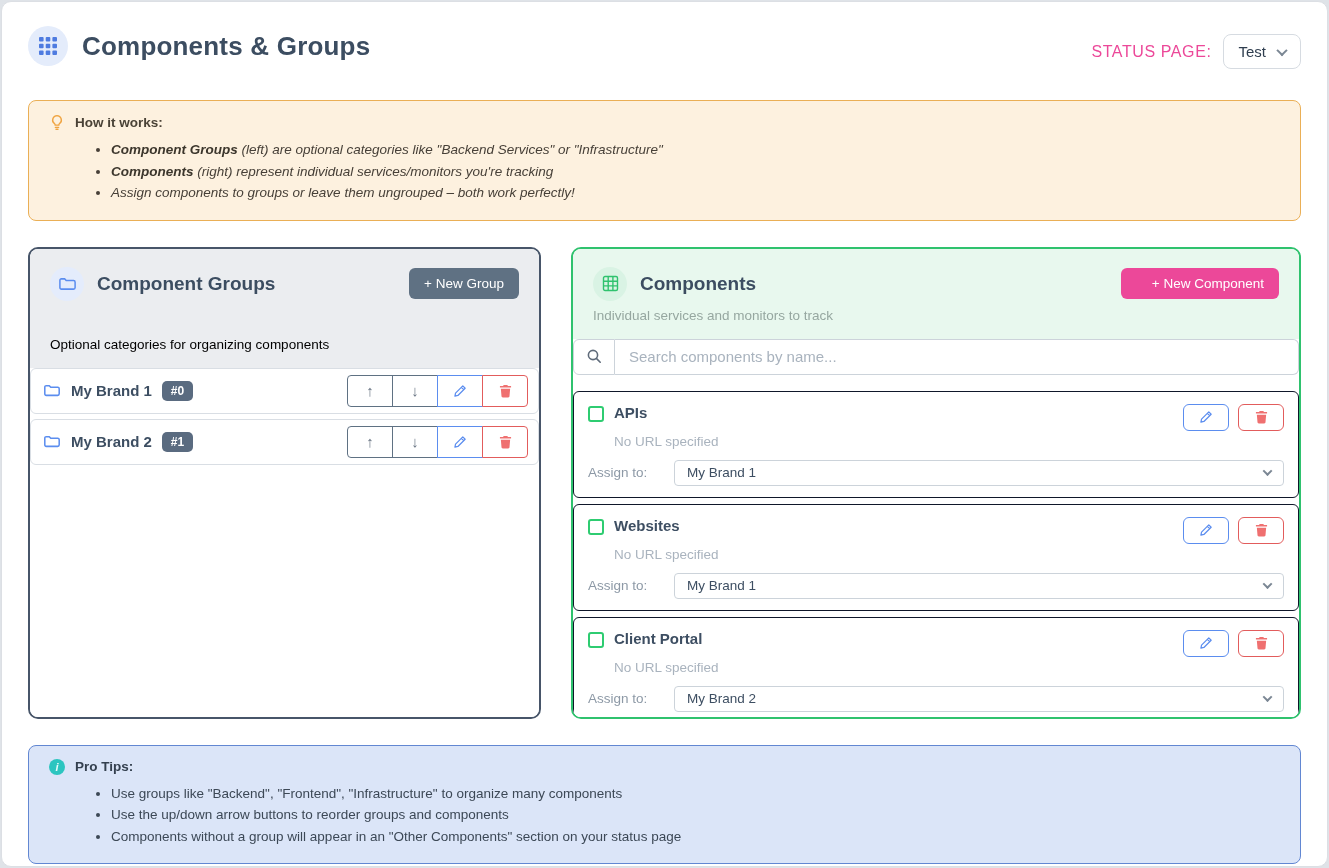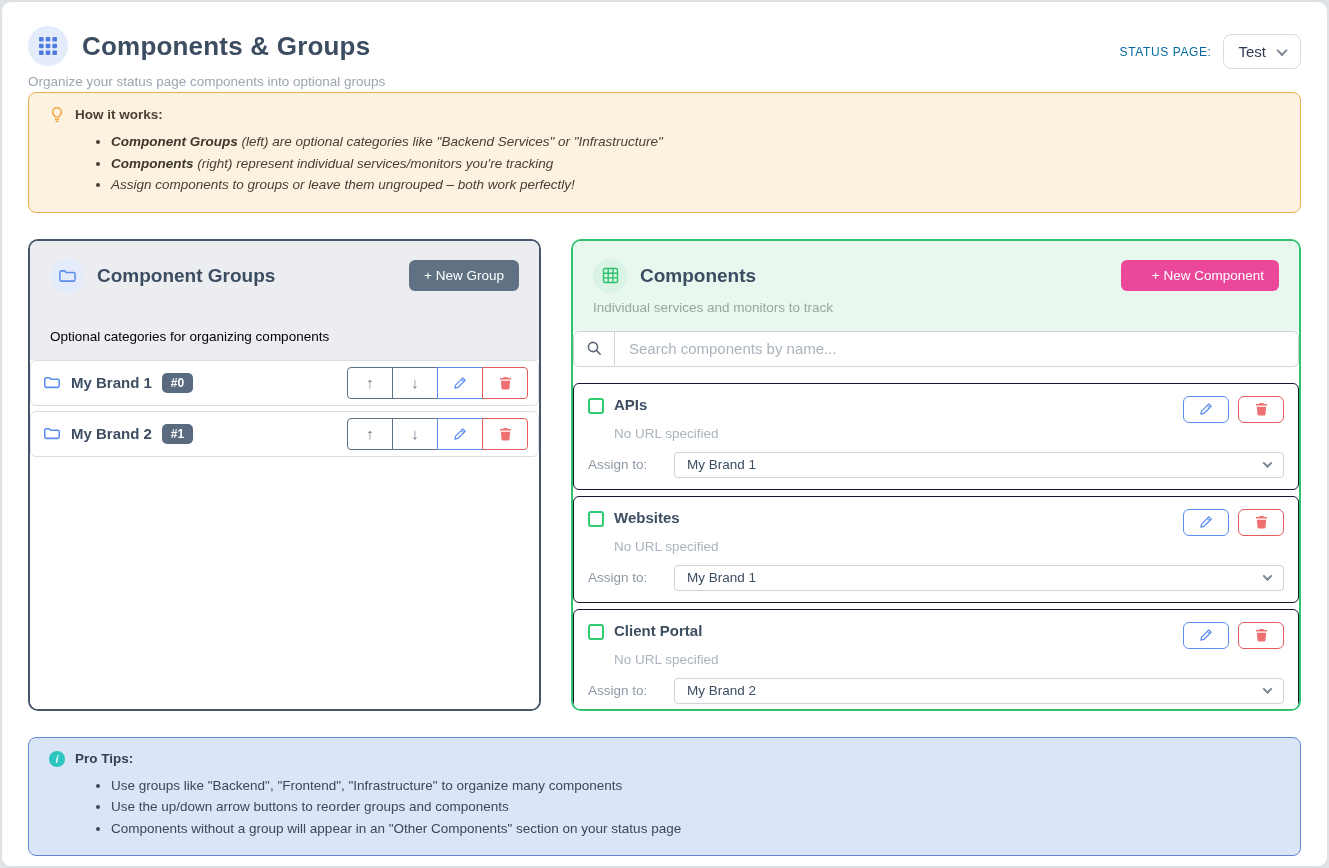--- a/index.html
+++ b/index.html
@@ -11,28 +11,28 @@
   }
 
   
   .header { display:flex; justify-content:space-between; align-items:flex-start; }
   .header-title-row { display:flex; align-items:center; gap:14px; }
   .app-icon-circle { width:40px; height:40px; border-radius:50%; background:#e4ecfb;
     display:flex; align-items:center; justify-content:center; }
   h1.page-title { font-size:26px; font-weight:700; color:#3c4d61; letter-spacing:.2px; }
   .page-subtitle { margin-top:8px; font-size:13.5px; color:#9aa6b2; }
   .status-wrap { display:flex; align-items:center; gap:12px; margin-top:8px; }
-  .status-label { font-size:12px; color:#0369a1; letter-spacing:.6px; }
+  .status-label { font-size:16px; color:#ec4899; letter-spacing:.6px; }
   .status-select { display:flex; align-items:center; gap:12px; border:1px solid #d6dbe1;
     border-radius:8px; padding:8px 14px; font-size:15px; color:#2f3e4f; cursor:pointer; background:#fff; }
   .chev { width:8px; height:8px; border-right:2px solid #7b8794; border-bottom:2px solid #7b8794;
     transform:rotate(45deg) translate(-1px,-1px); display:inline-block; }
 
   
-  .infobox { border-radius:8px; padding:13px 20px 14px; margin-top:3px; }
+  .infobox { border-radius:8px; padding:13px 20px 14px; margin-top:31px; }
   .infobox .ib-title-row { display:flex; align-items:center; gap:10px; font-size:13.5px; font-weight:700; }
   .infobox ul { margin:8px 0 2px 62px; }
   .infobox li { font-size:13.5px; line-height:21.5px; }
   .hiw { background:#fdf1df; border:1px solid #eaaf56; }
   .hiw .ib-title-row { color:#4a4236; }
   .hiw li { color:#474038;font-style:italic; }
   .hiw li strong { color:#3c362c; }
   .tips { background:#dbe5f8; border:1px solid #6287d2; margin-top:26px; }
   .tips .ib-title-row { color:#34404f; }
   .tips li { color:#3c4856; }
@@ -119,21 +119,20 @@
             <rect x="1" y="7.7" width="4.6" height="4.6" rx="1"></rect>
               <rect x="7.7" y="7.7" width="4.6" height="4.6" rx="1"></rect>
               <rect x="14.4" y="7.7" width="4.6" height="4.6" rx="1"></rect>
             <rect x="1" y="14.4" width="4.6" height="4.6" rx="1"></rect>
               <rect x="7.7" y="14.4" width="4.6" height="4.6" rx="1"></rect>
               <rect x="14.4" y="14.4" width="4.6" height="4.6" rx="1"></rect>
           </svg>
         </span>
         <h1 class="page-title">Components &amp; Groups</h1>
       </div>
-      <div class="page-subtitle">Organize your status page components into optional groups</div>
     </div>
     <div class="status-wrap">
       <span class="status-label">STATUS PAGE:</span>
       <div class="status-select">
         <span>Test</span>
         <span class="chev"></span>
       </div>
     </div>
   </div>
 

